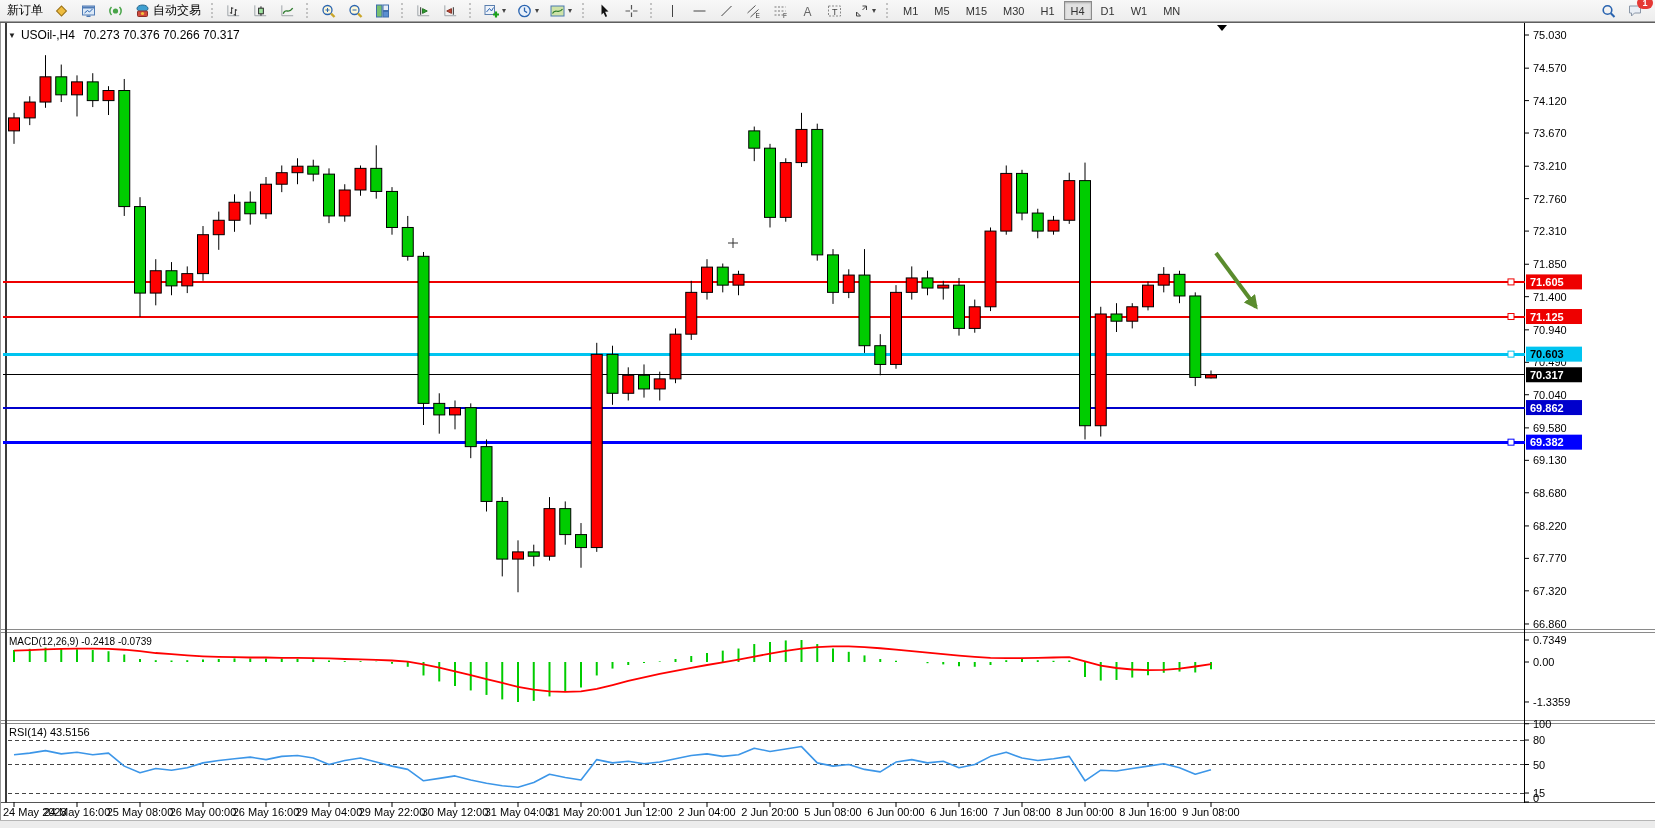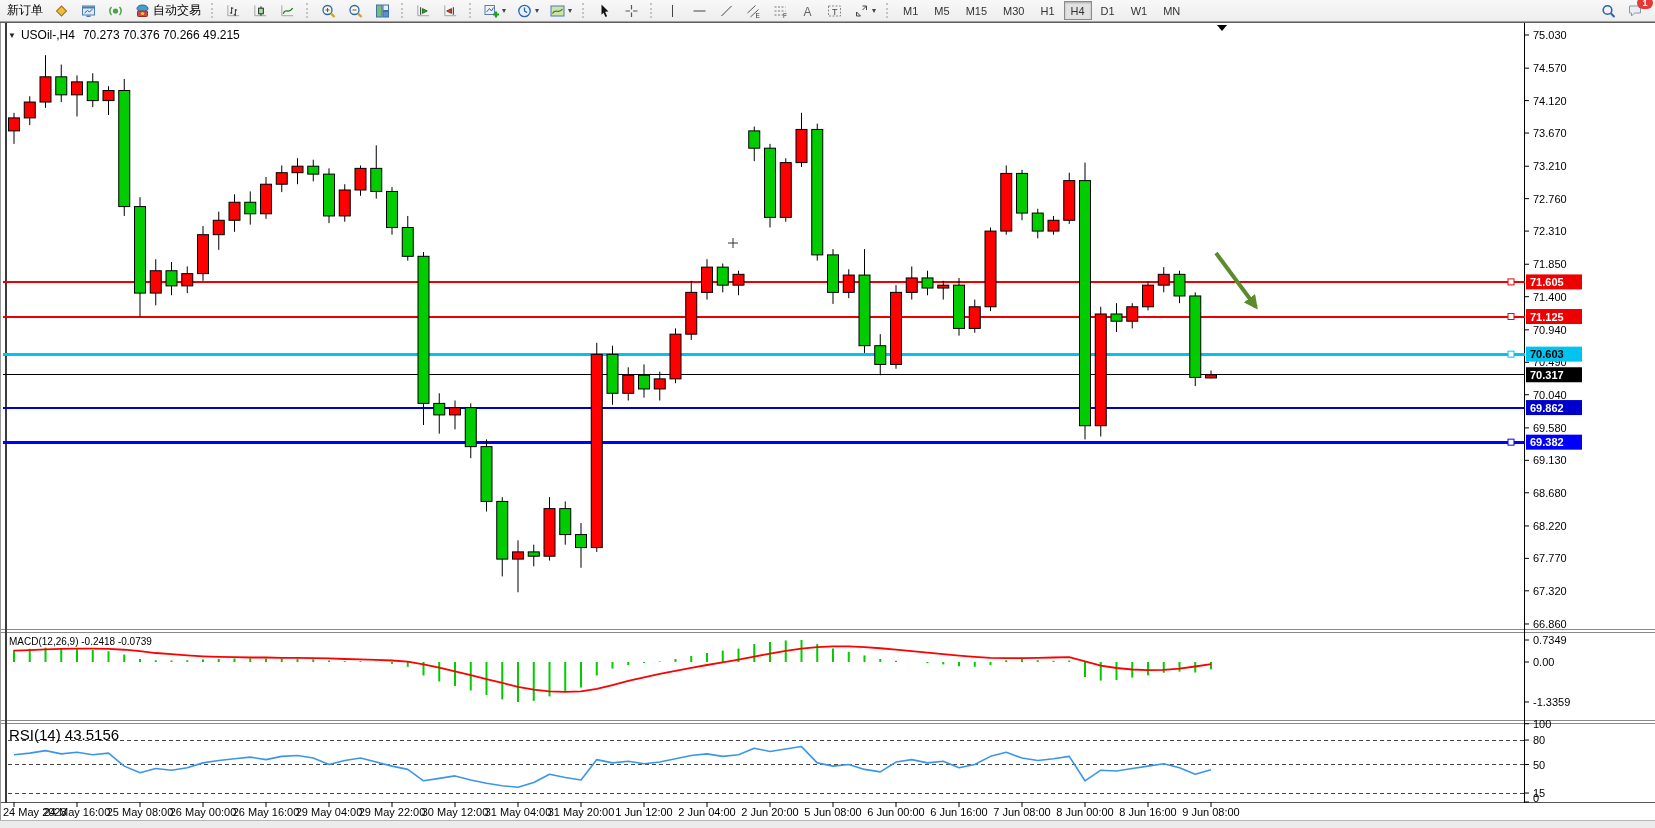--- a/index.html
+++ b/index.html
@@ -22,21 +22,21 @@
          color:#fff;font-size:9px;font-weight:bold;text-align:center;line-height:12px;padding:0 2px;}
   
   #chart-area{position:absolute;left:0;top:22px;width:1655px;height:798px;background:#fff;
               border-top:1px solid #5f5f5f;}
   #chart-svg{position:absolute;left:0;top:0;}
   .overlay{position:absolute;background:transparent;pointer-events:none;}
   #chart-title{left:8px;top:5px;font-size:12px;color:#000;display:flex;align-items:center;pointer-events:auto;}
   #chart-title .tri{font-size:8px;margin-right:5px;color:#222;cursor:pointer;}
   #chart-title .vals{margin-left:8px;}
   #macd-label{left:9px;top:613px;font-size:10px;color:#000;}
-  #rsi-label{left:9px;top:703px;font-size:15px;color:#000;}
+  #rsi-label{left:9px;top:703px;font-size:11px;color:#000;}
   
   #statusbar{position:absolute;left:0;top:820px;width:1655px;height:8px;background:#ececec;border-top:1px solid #b5b5b5;}
 </style>
 </head>
 <body>
 
 <div id="app">
 
   <div id="toolbar">
       <div class="tb-btn">
@@ -655,21 +655,21 @@
         <text x="1085" y="793" font-size="11" fill="#000" text-anchor="middle" font-family="Liberation Sans,sans-serif">8 Jun 00:00</text>
         <line x1="1148" y1="779" x2="1148" y2="784" stroke="#000"></line>
         <text x="1148" y="793" font-size="11" fill="#000" text-anchor="middle" font-family="Liberation Sans,sans-serif">8 Jun 16:00</text>
         <line x1="1211" y1="779" x2="1211" y2="784" stroke="#000"></line>
         <text x="1211" y="793" font-size="11" fill="#000" text-anchor="middle" font-family="Liberation Sans,sans-serif">9 Jun 08:00</text>
       </svg>
 
     <div class="overlay" id="chart-title">
       <span class="tri" style="pointer-events:auto;">▼</span>
       <span>USOil-,H4</span>
-      <span class="vals">70.273 70.376 70.266 49.215</span>
+      <span class="vals">70.273 70.376 70.266 70.317</span>
     </div>
 
     <div class="overlay" id="macd-label">MACD(12,26,9) -0.2418 -0.0739</div>
     <div class="overlay" id="rsi-label">RSI(14) 43.5156</div>
   </div>
 
   <div id="statusbar"></div>
 </div>
 
 </body></html>

